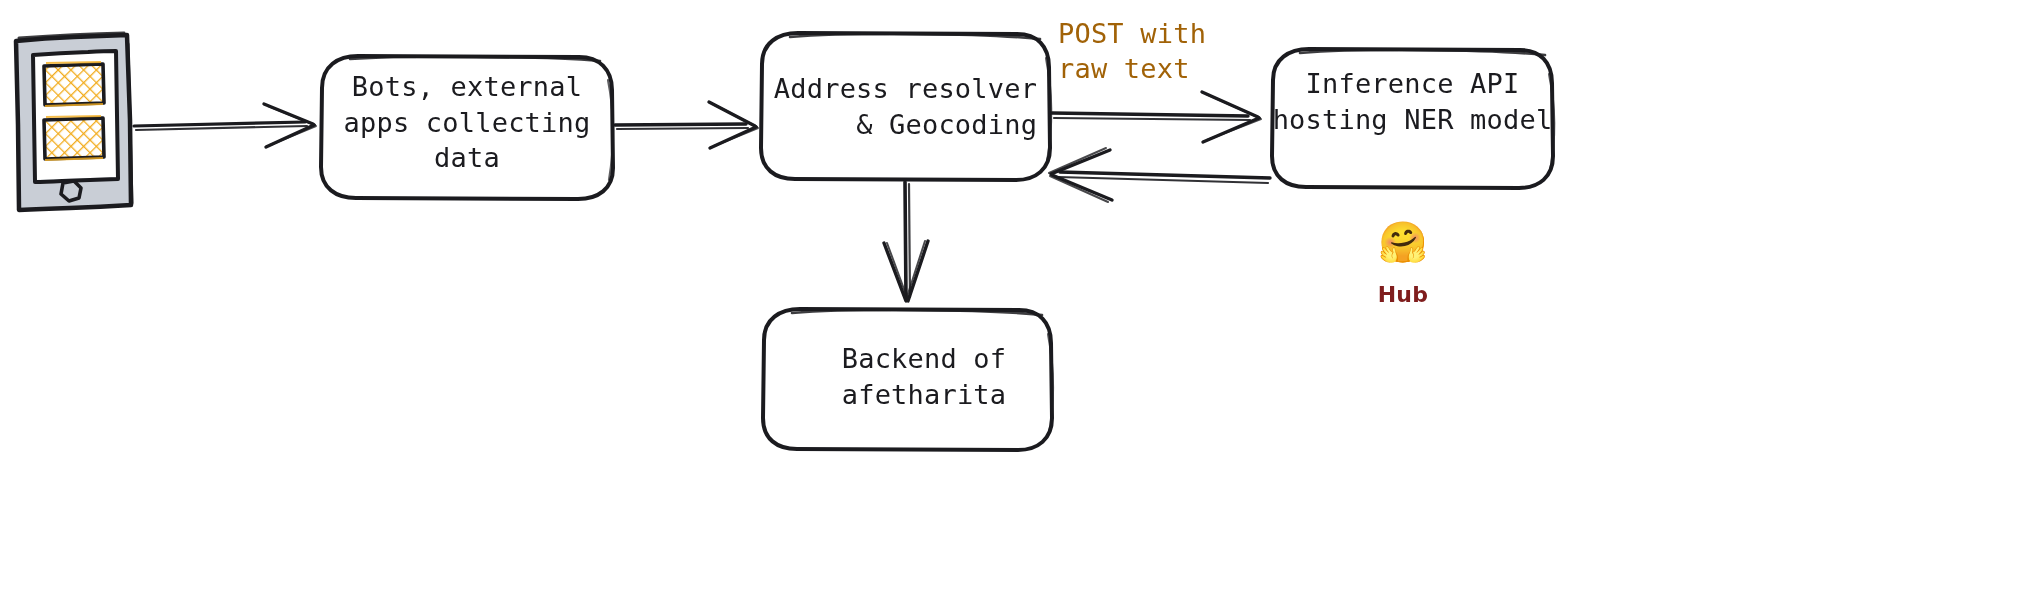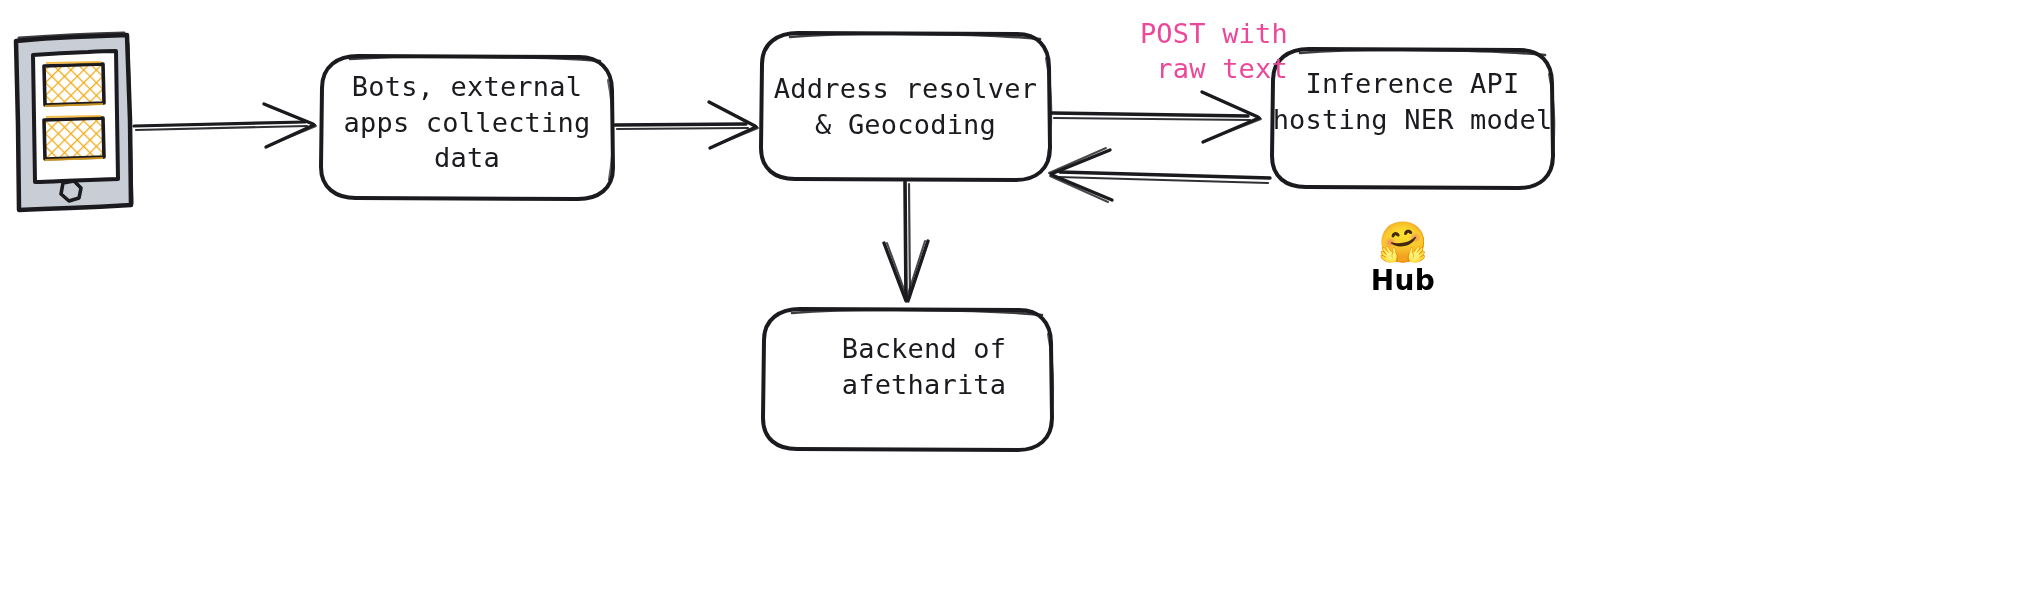--- a/index.html
+++ b/index.html
@@ -34,46 +34,46 @@
     color: #1b1b1f;
     font-family: "DejaVu Sans Mono", monospace;
     font-size: 27px;
     line-height: 1.32;
     letter-spacing: 0.2px;
     white-space: pre;
     pointer-events: none;
   }
   .edge-label {
     position: absolute;
-    text-align: right;
-    color: #ec4899;
+    text-align: left;
+    color: #a16207;
     font-family: "DejaVu Sans Mono", monospace;
     font-size: 27px;
     line-height: 1.3;
     letter-spacing: 0.2px;
     white-space: pre;
   }
   .hub-badge {
     position: absolute;
     display: flex;
     flex-direction: column;
     align-items: center;
     justify-content: flex-start;
   }
   .hub-emoji {
     font-size: 40px;
     line-height: 1;
     font-family: "DejaVu Sans", sans-serif;
   }
   .hub-caption {
-    margin-top: 2px;
+    margin-top: 20px;
     font-family: "DejaVu Sans", sans-serif;
     font-weight: bold;
-    font-size: 28px;
-    color: #000000;
+    font-size: 22px;
+    color: #7f1d1d;
     letter-spacing: 0.3px;
   }
 </style>
 </head>
 <body>
 
 <div id="canvas">
 
   <svg id="sketch" viewBox="0 0 2026 606" xmlns="http://www.w3.org/2000/svg">
 
@@ -219,27 +219,27 @@
                Z" fill="#ffffff" stroke="#1b1b1f" stroke-width="4" stroke-linecap="round" stroke-linejoin="round"></path>
       <path d="M792 313 C852 308 982 309 1042 315" fill="none" stroke="#1b1b1f" stroke-width="2.6" stroke-linecap="round" opacity="0.85"></path>
       <path d="M1048 334 C1055 370 1054 408 1049 434" fill="none" stroke="#1b1b1f" stroke-width="2.2" stroke-linecap="round" opacity="0.7"></path>
     </g>
   </svg>
 
   <div class="node-label" style="left:321px; top:51px; width:292px; height:143px;">Bots, external
 apps collecting
 data</div>
 
-  <div class="node-label" style="left:761px; top:33px; width:289px; height:147px;">Address resolver
+  <div class="node-label" style="left:761px; top:33px; width:289px; height:147px;text-align:right;">Address resolver
 &amp; Geocoding</div>
 
   <div class="node-label" style="left:1272px; top:32px; width:281px; height:139px;">Inference API
 hosting NER model</div>
 
-  <div class="node-label" style="left:763px; top:296px; width:322px; height:141px;">Backend of
+  <div class="node-label" style="left:763px; top:306px; width:322px; height:141px;">Backend of
 afetharita</div>
 
   <div class="edge-label" style="left:1058px; top:16px; width:230px;">POST with
 raw text</div>
 
 
   <div class="hub-badge" style="left:1368px; top:222px; width:70px;">
     <span class="hub-emoji">🤗</span>
     <span class="hub-caption">Hub</span>
   </div>

